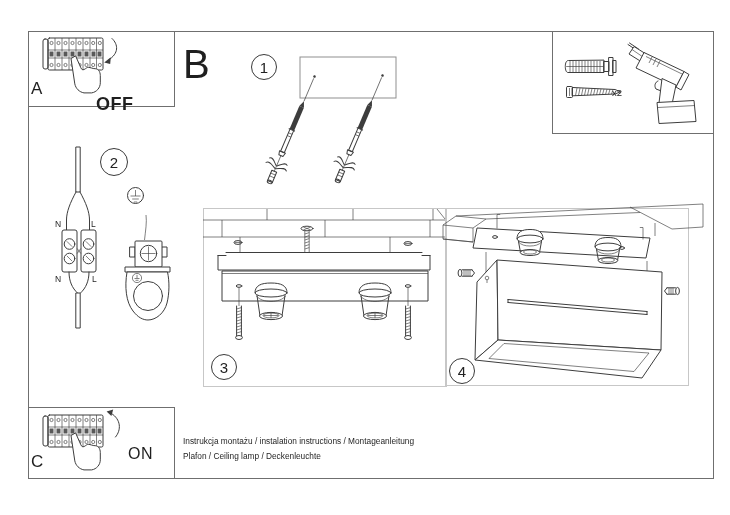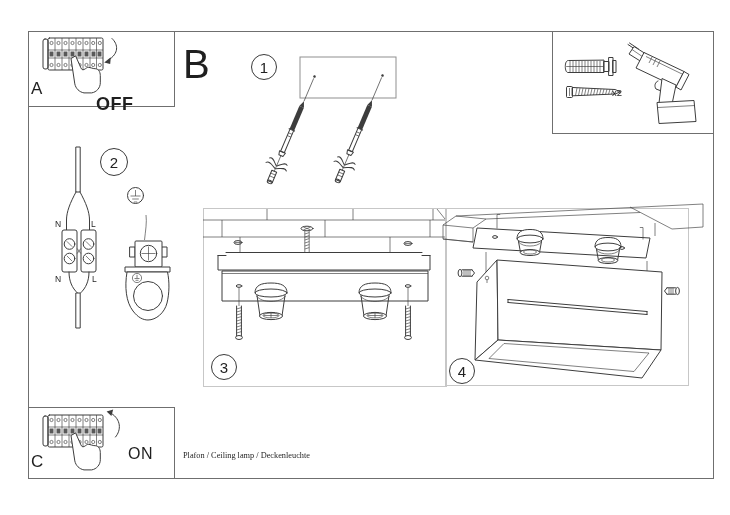--- a/index.html
+++ b/index.html
@@ -263,15 +263,16 @@
   <div class="numc" style="left:100px;top:148px;width:26px;height:26px;">
       <span>2</span>
     </div>
   <div class="numc" style="left:211px;top:354px;width:24px;height:24px;">
       <span>3</span>
     </div>
   <div class="numc" style="left:449px;top:358px;width:24px;height:24px;">
       <span>4</span>
     </div>
 
-  <span class="lbl" style="left:183px;top:451px;font-size:8.3px;font-family:Liberation Serif, serif;">Plafon / Ceiling lamp / Deckenleuchte</span>
+  <span class="lbl" style="left:183px;top:436px;font-size:8.3px;">Instrukcja montażu / instalation instructions / Montageanleitung</span>
+  <span class="lbl" style="left:183px;top:451px;font-size:8.3px;">Plafon / Ceiling lamp / Deckenleuchte</span>
 
 </div>
 
 </body></html>

